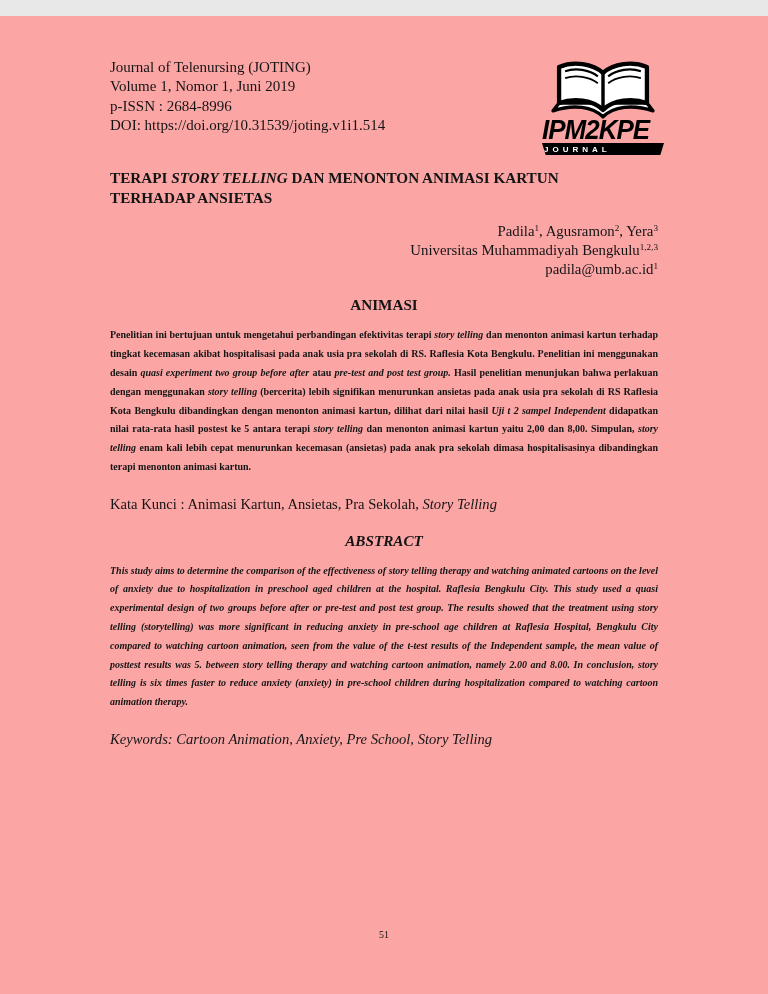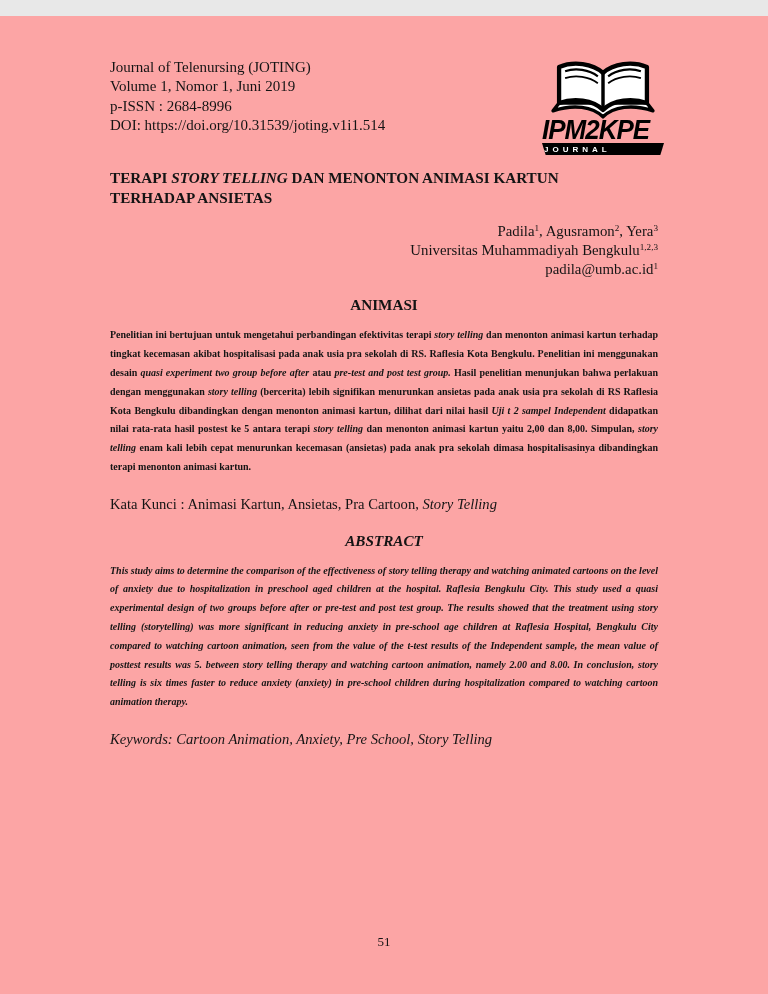--- a/index.html
+++ b/index.html
@@ -42,21 +42,21 @@
   .section-heading { margin-top: 17px; text-align: center; font-weight: bold; font-size: 15.2px; line-height: 19px; }
   .italic { font-style: italic; }
 
   
   .para { margin: 12px 0 0 0; text-align: justify; font-size: 10px; line-height: 18.8px; font-weight: bold; }
   .keywords-line { margin: 18px 0 0 0; font-size: 14.6px; line-height: 18.8px; }
 
   sup { font-size: 0.62em; line-height: 0; position: relative; top: -0.55em; vertical-align: baseline; }
 
   
-  .footer { position: absolute; bottom: 60px; left: 0; width: 100%; text-align: center; font-size: 13px; }
+  .footer { position: absolute; bottom: 70px; left: 0; width: 100%; text-align: center; font-size: 10px; }
 </style>
 </head>
 <body>
 
 <div class="page">
   <div class="content">
 
     <div class="header">
       <div class="journal-info">
         <div>Journal of Telenursing (JOTING)</div>
@@ -88,21 +88,21 @@
     <div class="authors">
       <div><span>Padila</span><sup>1</sup><span>, Agusramon</span><sup>2</sup><span>, Yera</span><sup>3</sup></div>
       <div><span>Universitas Muhammadiyah Bengkulu</span><sup>1,2,3</sup></div>
       <div><span>padila@umb.ac.id</span><sup>1</sup></div>
     </div>
 
     <div class="section-heading">ANIMASI</div>
 
     <p class="para"><span>Penelitian ini bertujuan untuk mengetahui perbandingan efektivitas terapi </span><span style="font-style: italic;">story telling</span><span> dan menonton animasi kartun terhadap tingkat kecemasan akibat hospitalisasi pada anak usia pra sekolah di RS. Raflesia Kota Bengkulu. Penelitian ini menggunakan desain </span><span style="font-style: italic;">quasi experiment two group before after</span><span> atau </span><span style="font-style: italic;">pre-test and post test group.</span><span> Hasil penelitian menunjukan bahwa perlakuan dengan menggunakan </span><span style="font-style: italic;">story telling</span><span> (bercerita) lebih signifikan menurunkan ansietas pada anak usia pra sekolah di RS Raflesia Kota Bengkulu dibandingkan dengan menonton animasi kartun, dilihat dari nilai hasil </span><span style="font-style: italic;">Uji t 2 sampel Independent</span><span> didapatkan nilai rata-rata hasil postest ke 5 antara terapi </span><span style="font-style: italic;">story telling</span><span> dan menonton animasi kartun yaitu 2,00 dan 8,00. Simpulan, </span><span style="font-style: italic;">story telling</span><span> enam kali lebih cepat menurunkan kecemasan (ansietas) pada anak pra sekolah dimasa hospitalisasinya dibandingkan terapi menonton animasi kartun.</span></p>
 
-    <p class="keywords-line"><span>Kata Kunci : Animasi Kartun, Ansietas, Pra Cartoon, </span><span style="font-style: italic;">Story Telling</span></p>
+    <p class="keywords-line"><span>Kata Kunci : Animasi Kartun, Ansietas, Pra Sekolah, </span><span style="font-style: italic;">Story Telling</span></p>
 
     <div class="section-heading italic">ABSTRACT</div>
 
     <p class="para italic">This study aims to determine the comparison of the effectiveness of story telling therapy and watching animated cartoons on the level of anxiety due to hospitalization in preschool aged children at the hospital. Raflesia Bengkulu City. This study used a quasi experimental design of two groups before after or pre-test and post test group. The results showed that the treatment using story telling (storytelling) was more significant in reducing anxiety in pre-school age children at Raflesia Hospital, Bengkulu City compared to watching cartoon animation, seen from the value of the t-test results of the Independent sample, the mean value of posttest results was 5. between story telling therapy and watching cartoon animation, namely 2.00 and 8.00. In conclusion, story telling is six times faster to reduce anxiety (anxiety) in pre-school children during hospitalization compared to watching cartoon animation therapy.</p>
 
     <p class="keywords-line italic">Keywords: Cartoon Animation, Anxiety, Pre School, Story Telling</p>
 
   </div>
 
   <div class="footer">

